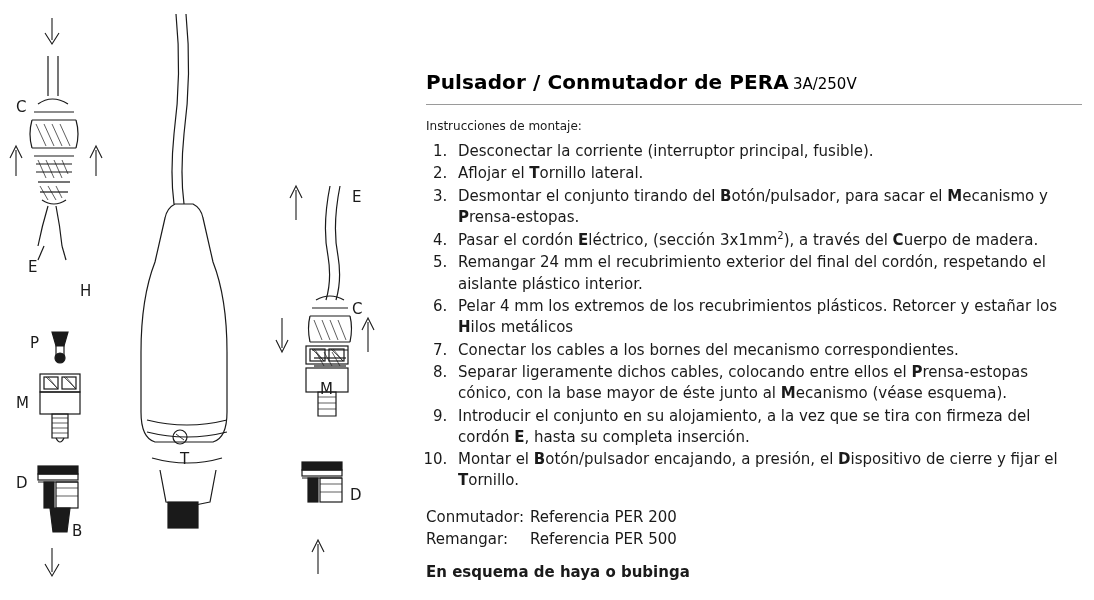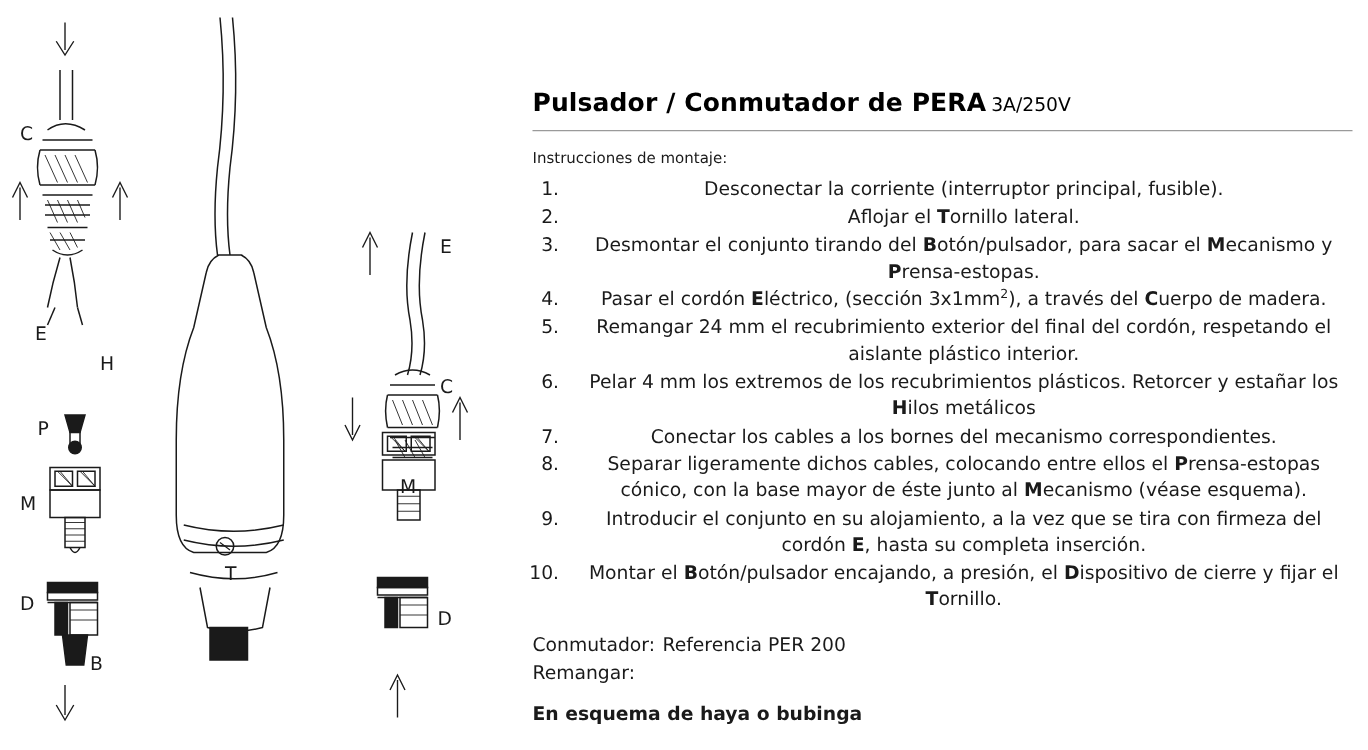--- a/index.html
+++ b/index.html
@@ -71,21 +71,20 @@
   }
   .intro {
     font-size: 12px;
     margin: 14px 0 8px 2px;
   }
   ol.steps {
     margin: 0;
     padding-left: 28px;
     font-size: 15px;
     line-height: 1.42;
-    text-align: center;
   }
   ol.steps li {
     margin-bottom: 1px;
     padding-left: 6px;
   }
   ol.steps li::marker {
     font-size: 15px;
   }
   .refs {
     margin-top: 14px;
@@ -296,18 +295,19 @@
       <li>Montar el <b>B</b>otón/pulsador encajando, a presión, el <b>D</b>ispositivo de cierre y fijar el <b>T</b>ornillo.</li>
     </ol>
 
     <div class="refs">
       <div class="refs-row">
         <span class="refs-label">Conmutador:</span>
         <span>Referencia PER 200</span>
       </div>
       <div class="refs-row">
         <span class="refs-label">Remangar:</span>
+        <span>Referencia PER 500</span>
       </div>
     </div>
 
     <div class="footer-note">En esquema de haya o bubinga</div>
   </div>
 </div>
 
 </body></html>

